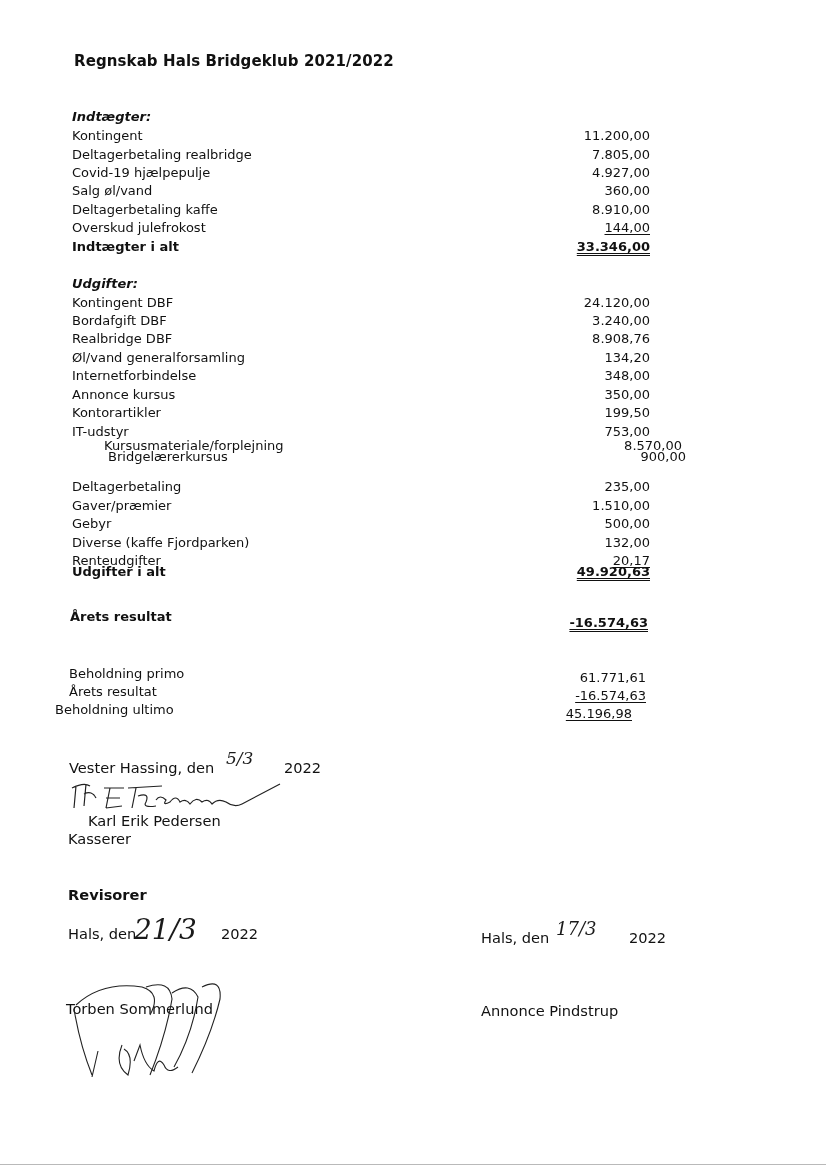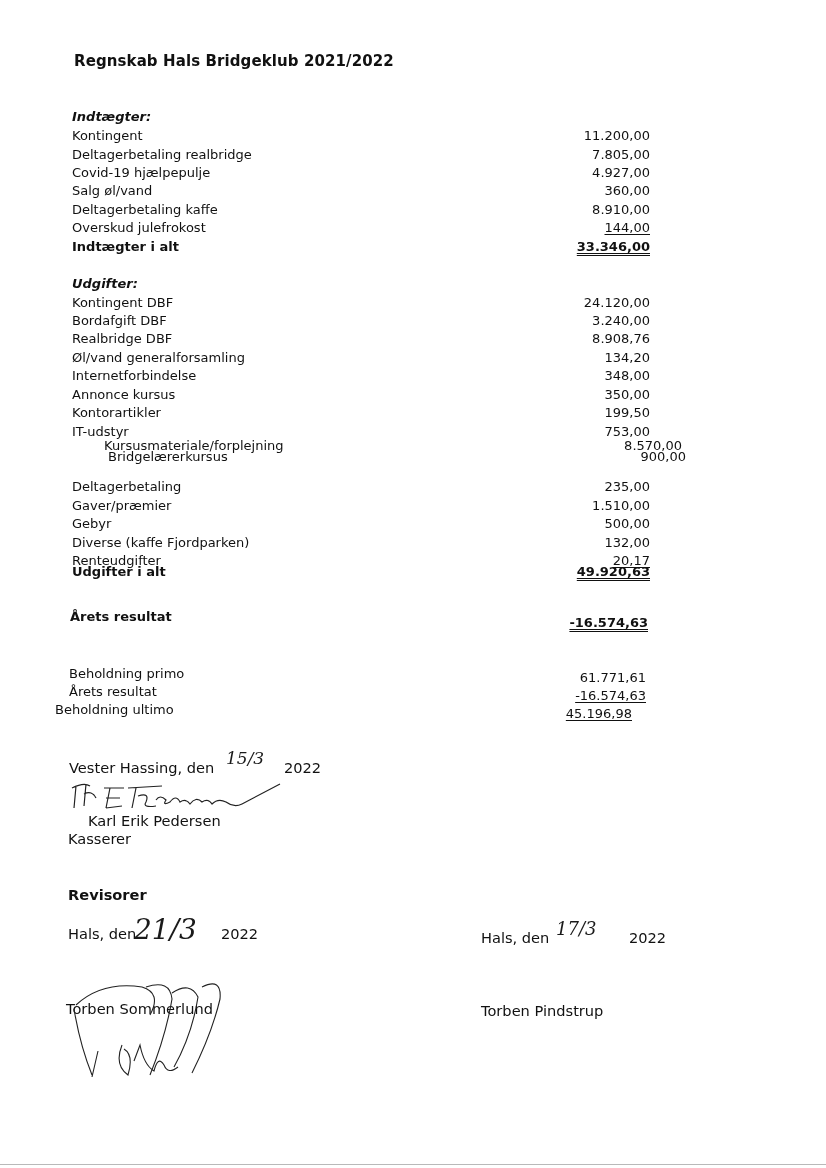--- a/index.html
+++ b/index.html
@@ -140,21 +140,21 @@
   <span class="amt u" style="top:4px;">-16.574,63</span>
 </div>
 <div class="row" style="top:701px; left:55px; width:577px;">
   <span class="label">Beholdning ultimo</span>
   <span class="amt u" style="top:4px;">45.196,98</span>
 </div>
 
 <div class="text" style="left:69px; top:759px;">
   <span>Vester Hassing, den</span>
 </div>
-<div class="hand" style="left:226px; top:748px; font-size:17px;">15/3</div>
+<div class="hand" style="left:226px; top:748px; font-size:17px;">5/3</div>
 <div class="text" style="left:284px; top:759px;">2022</div>
 
 <svg class="sig" style="left:70px; top:778px;" width="220" height="36" viewBox="0 0 220 36">
   <path d="M6 8 L4 30 M2 10 Q14 4 20 8 M16 6 L14 28 M14 16 Q22 12 26 20 M34 10 L54 10 M40 10 L36 30 M36 20 L50 20 M36 30 L52 28 M58 10 L92 8 M66 10 L62 30 M68 18 Q80 14 76 24 Q72 30 86 28 M86 22 Q90 16 96 22 Q92 28 100 24 Q106 16 110 24 Q116 20 120 26 Q126 18 132 24 Q138 20 142 26 Q148 20 156 24 Q164 30 172 26 L210 6" stroke="#222" stroke-width="1.2" fill="none"></path>
 </svg>
 
 <div class="text" style="left:68px; top:812px;margin-left:20px;">Karl Erik Pedersen</div>
 <div class="text" style="left:68px; top:830px;">Kasserer</div>
 
 <div class="text bold" style="left:68px; top:886px;">Revisorer</div>
@@ -165,15 +165,15 @@
 
 <div class="text" style="left:481px; top:929px;">Hals, den</div>
 <div class="hand" style="left:556px; top:918px; font-size:18px;">17/3</div>
 <div class="text" style="left:629px; top:929px;">2022</div>
 
 <div class="text" style="left:66px; top:1000px;">Torben Sommerlund</div>
 <svg class="sig" style="left:62px; top:975px;" width="170" height="120" viewBox="0 0 170 120">
   <path d="M14 30 Q40 6 80 12 Q100 18 88 40 M12 34 Q18 70 30 100 M36 76 L30 102 M84 12 Q108 4 110 24 Q104 60 88 100 M110 18 Q128 6 136 22 Q130 60 112 92 M140 12 Q160 2 158 24 Q150 58 130 98 M60 70 Q52 90 66 100 Q72 80 62 74 M72 86 L78 70 Q82 90 92 96 Q96 80 102 90 Q106 100 116 92" stroke="#222" stroke-width="1.1" fill="none"></path>
 </svg>
 
-<div class="text" style="left:481px; top:1002px;">Torben Pindstrup</div>
+<div class="text" style="left:481px; top:1002px;">Annonce Pindstrup</div>
 
 <div class="scanline"></div>
 
 </body></html>

